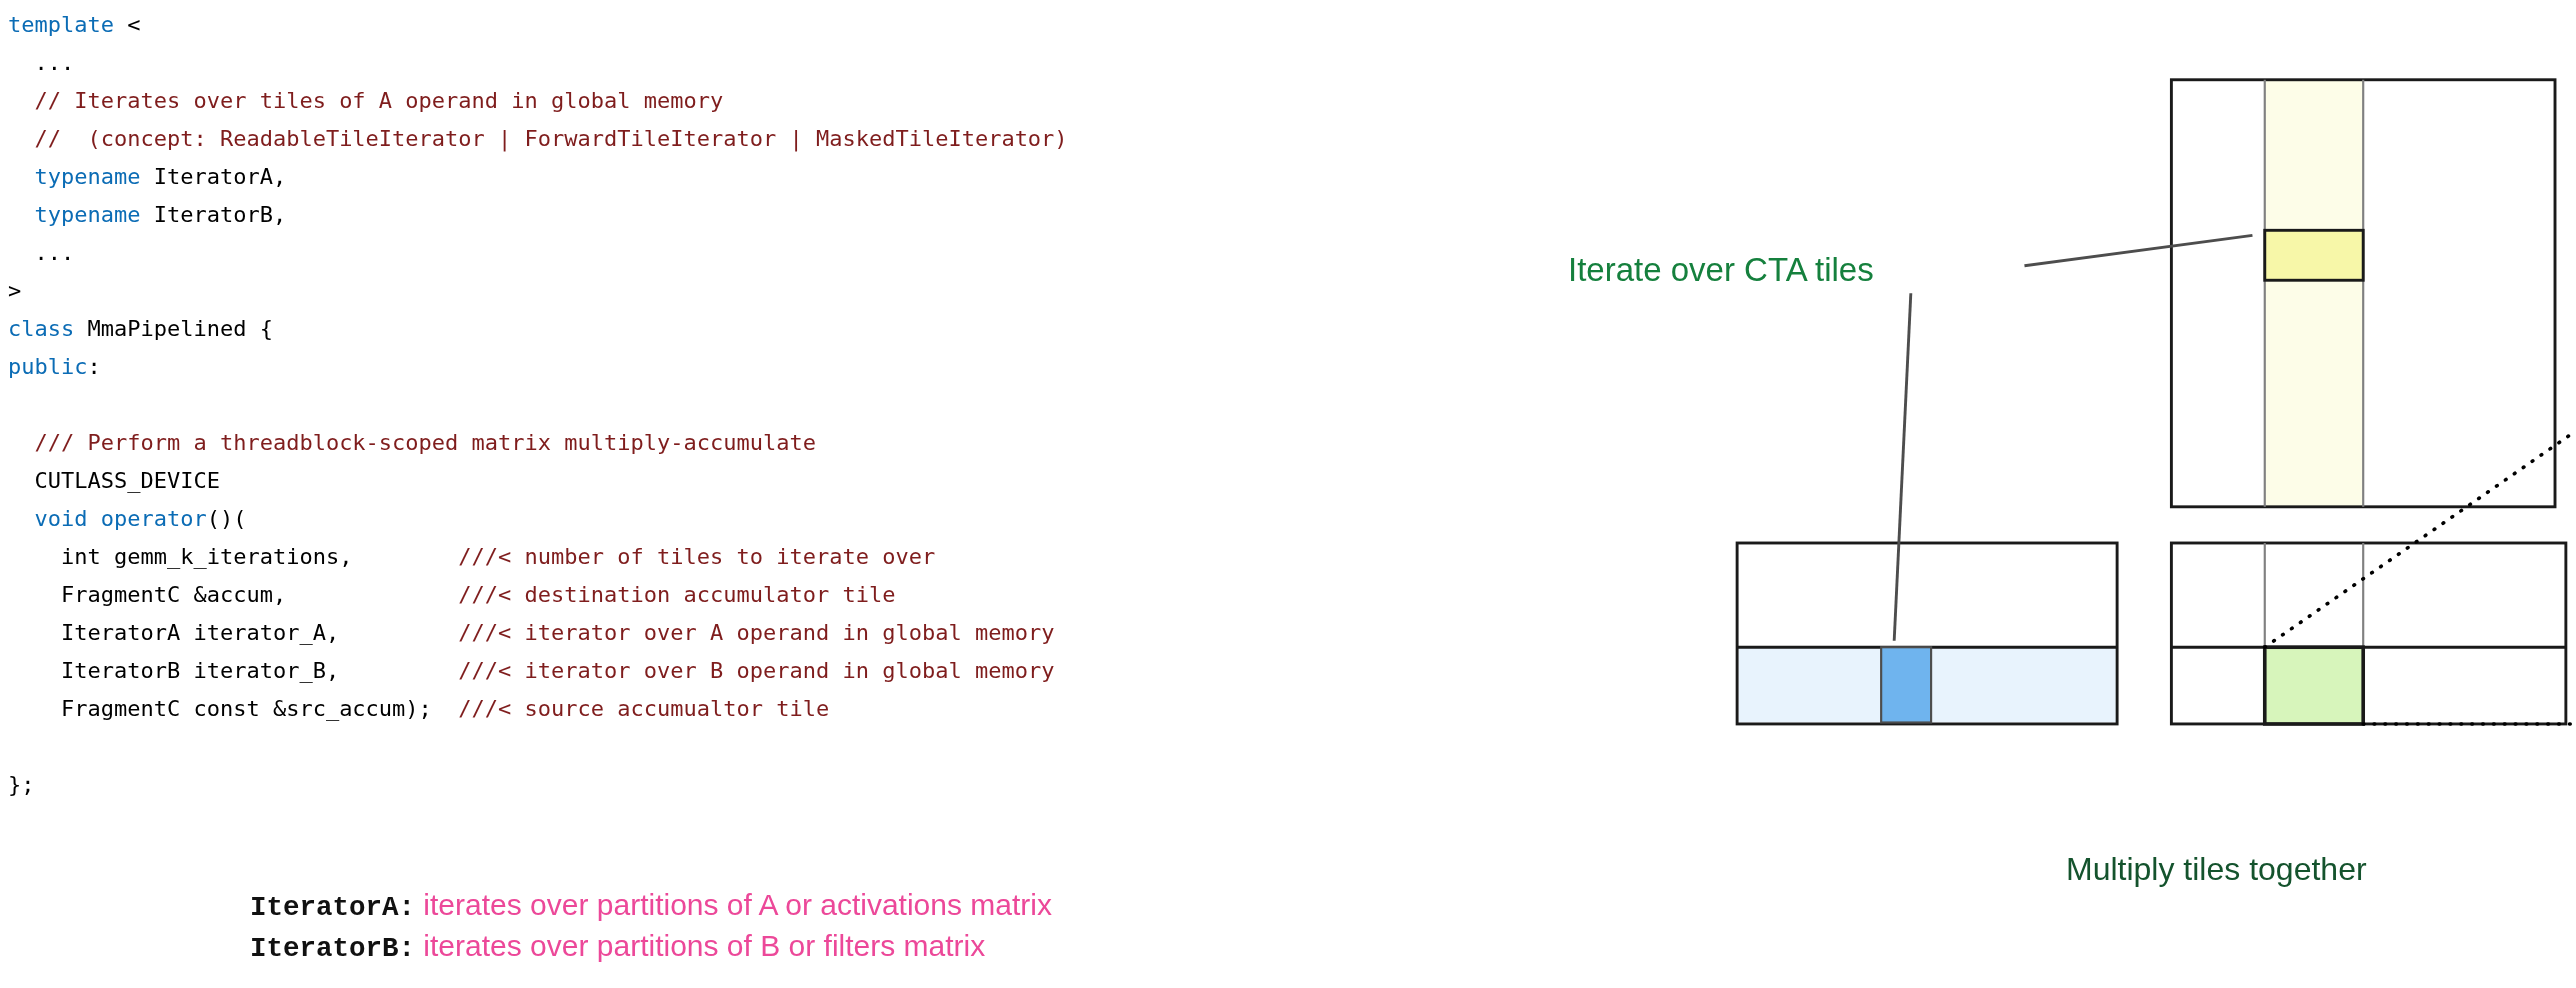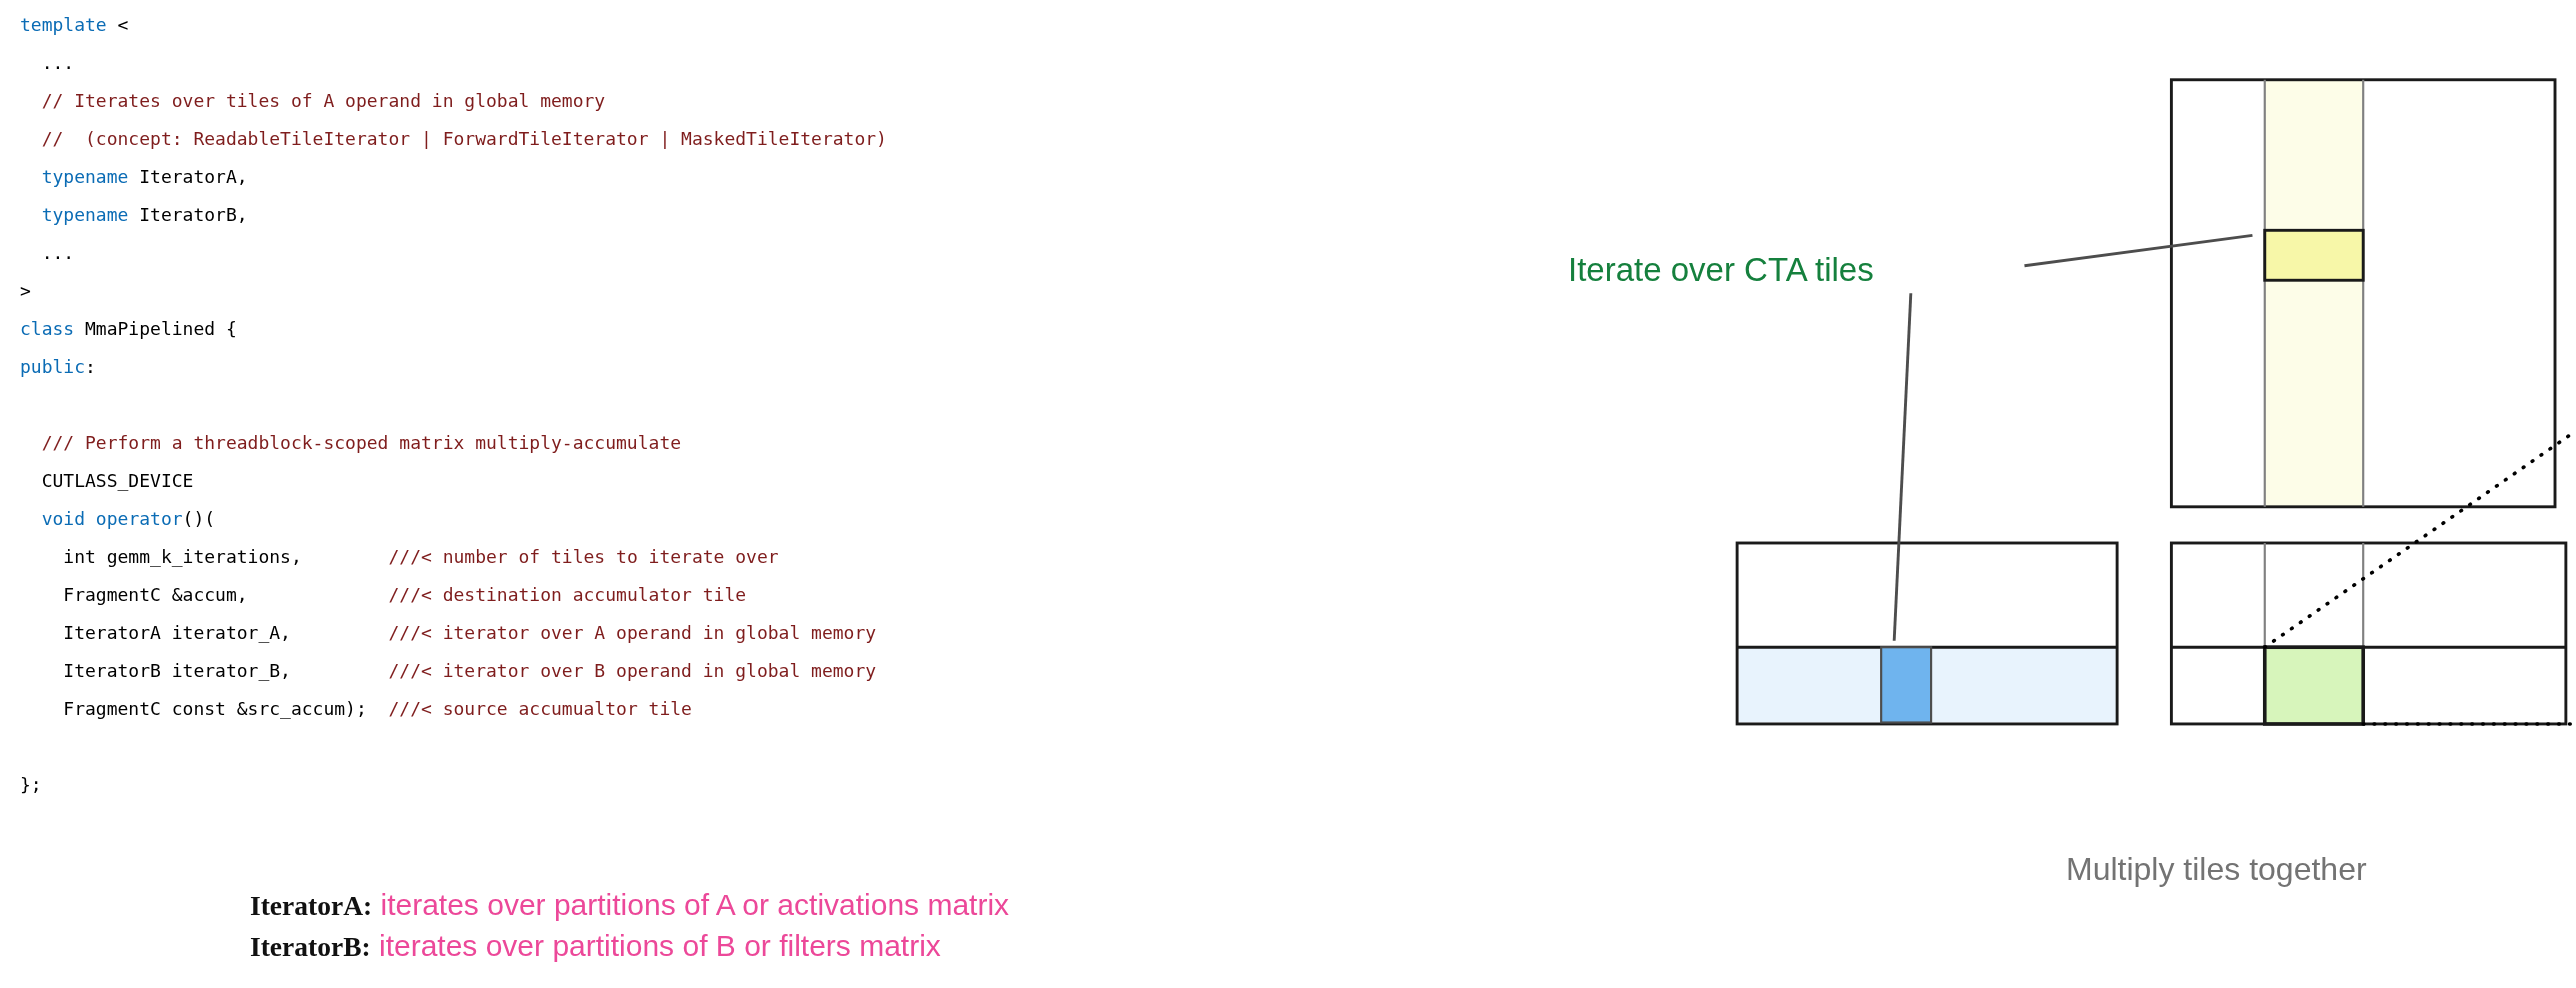--- a/index.html
+++ b/index.html
@@ -11,46 +11,46 @@
     width: 2576px;
     height: 989px;
     position: relative;
     overflow: hidden;
     font-family: "Liberation Sans", sans-serif;
   }
 
   
   #code-block {
     position: absolute;
-    left: 20px;
+    left: 8px;
     top: 5.8px;
     width: 1665px;
     font-family: "DejaVu Sans Mono", "Liberation Mono", monospace;
-    font-size: 18px;
+    font-size: 22px;
     line-height: 38px;
     white-space: pre;
     color: #000000;
     letter-spacing: 0px;
   }
   .code-line { white-space: pre; display: block; height: 38px; }
   .kw   { color: #0b6cb5; }
   .cmt  { color: #7f1d1d; }
   .pln  { color: #000000; }
 
   
   #iterator-legend {
     position: absolute;
     left: 250px;
     top: 884px;
     font-size: 29px;
     line-height: 41px;
   }
   .legend-row { white-space: nowrap; height: 41px; }
   .legend-key {
-    font-family: Liberation Serif, serif;
+    font-family: Liberation Mono, monospace;
     font-weight: bold;
     color: #111111;
     font-size: 27.5px;
   }
   .legend-desc {
     font-family: "Liberation Sans", sans-serif;
     color: #ec4899;
     font-size: 30px;
   }
 
@@ -74,21 +74,21 @@
     color: #15803d;
     white-space: nowrap;
     font-family: Liberation Sans, sans-serif;
   }
   #multiply-caption {
     position: absolute;
     left: 2066px;
     top: 850px;
     font-size: 32px;
     line-height: 38px;
-    color: #737373;
+    color: #14532d;
     text-align: right;
     white-space: nowrap;
     font-family: "Liberation Sans", sans-serif;
   }
   .cap-line { display:block; }
 </style>
 </head>
 <body>
 
 <div id="code-block"><span class="code-line"><span class="kw">template</span><span class="pln"> &lt;</span></span><span class="code-line"><span class="pln">  ...</span></span><span class="code-line"><span class="cmt">  // Iterates over tiles of A operand in global memory</span></span><span class="code-line"><span class="cmt">  //  (concept: ReadableTileIterator | ForwardTileIterator | MaskedTileIterator)</span></span><span class="code-line"><span class="pln">  </span><span class="kw">typename</span><span class="pln"> IteratorA,</span></span><span class="code-line"><span class="pln">  </span><span class="kw">typename</span><span class="pln"> IteratorB,</span></span><span class="code-line"><span class="pln">  ...</span></span><span class="code-line"><span class="pln">&gt;</span></span><span class="code-line"><span class="kw">class</span><span class="pln"> MmaPipelined {</span></span><span class="code-line"><span class="kw">public</span><span class="pln">:</span></span><span class="code-line">&nbsp;</span><span class="code-line"><span class="cmt">  /// Perform a threadblock-scoped matrix multiply-accumulate</span></span><span class="code-line"><span class="pln">  CUTLASS_DEVICE</span></span><span class="code-line"><span class="pln">  </span><span class="kw">void operator</span><span class="pln">()(</span></span><span class="code-line"><span class="pln">    int gemm_k_iterations,        </span><span class="cmt">///&lt; number of tiles to iterate over</span></span><span class="code-line"><span class="pln">    FragmentC &amp;accum,             </span><span class="cmt">///&lt; destination accumulator tile</span></span><span class="code-line"><span class="pln">    IteratorA iterator_A,         </span><span class="cmt">///&lt; iterator over A operand in global memory</span></span><span class="code-line"><span class="pln">    IteratorB iterator_B,         </span><span class="cmt">///&lt; iterator over B operand in global memory</span></span><span class="code-line"><span class="pln">    FragmentC const &amp;src_accum);  </span><span class="cmt">///&lt; source accumualtor tile</span></span><span class="code-line">&nbsp;</span><span class="code-line"><span class="pln">};</span></span></div>

